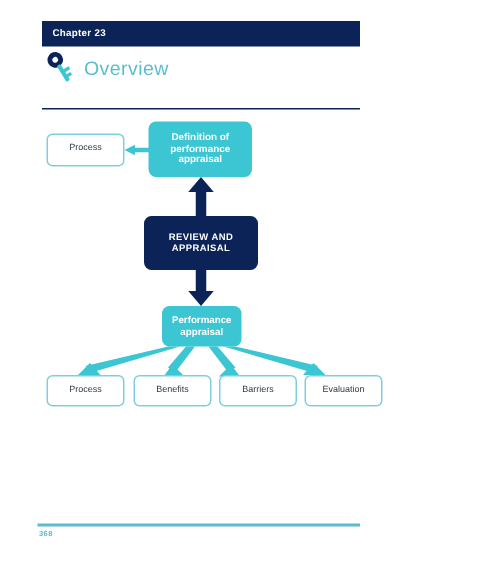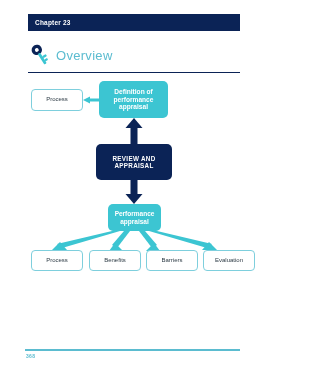--- a/index.html
+++ b/index.html
@@ -30,21 +30,21 @@
     color: #ffffff;
     font-size: 6.5px;
     font-weight: bold;
     letter-spacing: 0.2px;
     padding-left: 7px;
   }
   
   #title-row {
     position: absolute;
     left: 28px;
-    top: 42px;
+    top: 32px;
     width: 212px;
     height: 26px;
     display: flex;
     align-items: center;
   }
   #key-icon {
     width: 24px;
     height: 26px;
     flex: 0 0 24px;
     position: relative;

